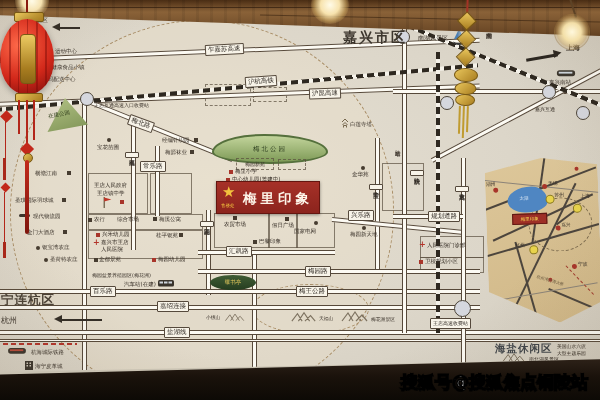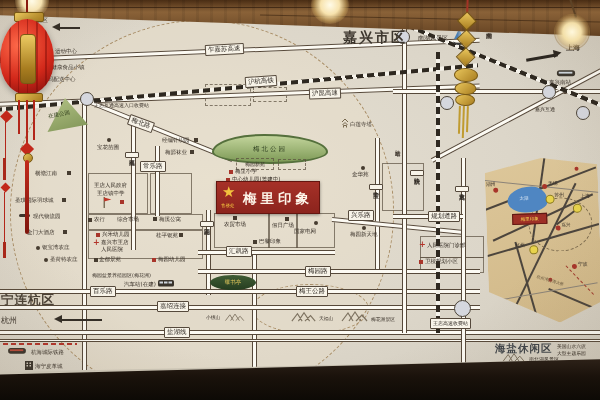--- a/index.html
+++ b/index.html
@@ -360,14 +360,15 @@
     <div style="position:absolute;left:2px;top:112px;width:9px;height:9px;background:#c2281a;transform:rotate(45deg);"></div>
     <div style="position:absolute;left:5px;top:121px;width:1.4px;height:38px;background:#b3261a;"></div>
     <div style="position:absolute;left:3px;top:158px;width:3px;height:22px;background:#a8281a;"></div>
     <div style="position:absolute;left:2px;top:184px;width:7px;height:7px;background:#c2281a;transform:rotate(45deg);"></div>
     <div style="position:absolute;left:4px;top:192px;width:1.4px;height:50px;background:#b3261a;"></div>
     <div style="position:absolute;left:3px;top:242px;width:3px;height:16px;background:#a8281a;"></div>
   </div>
 
   <div class="abs" style="left:0;top:0;width:600px;height:400px;z-index:7;pointer-events:none;background:radial-gradient(ellipse at 50% 45%,rgba(0,0,0,0) 60%,rgba(110,90,60,.14) 100%);"></div>
 
+  <div class="abs" style="left:401px;top:371px;z-index:10;font-size:17px;font-weight:bold;color:#ffffff;-webkit-text-stroke:1.6px #000;letter-spacing:0;white-space:nowrap;">搜狐号@搜狐焦点铜陵站</div>
 
 </div>
 
 </body></html>

